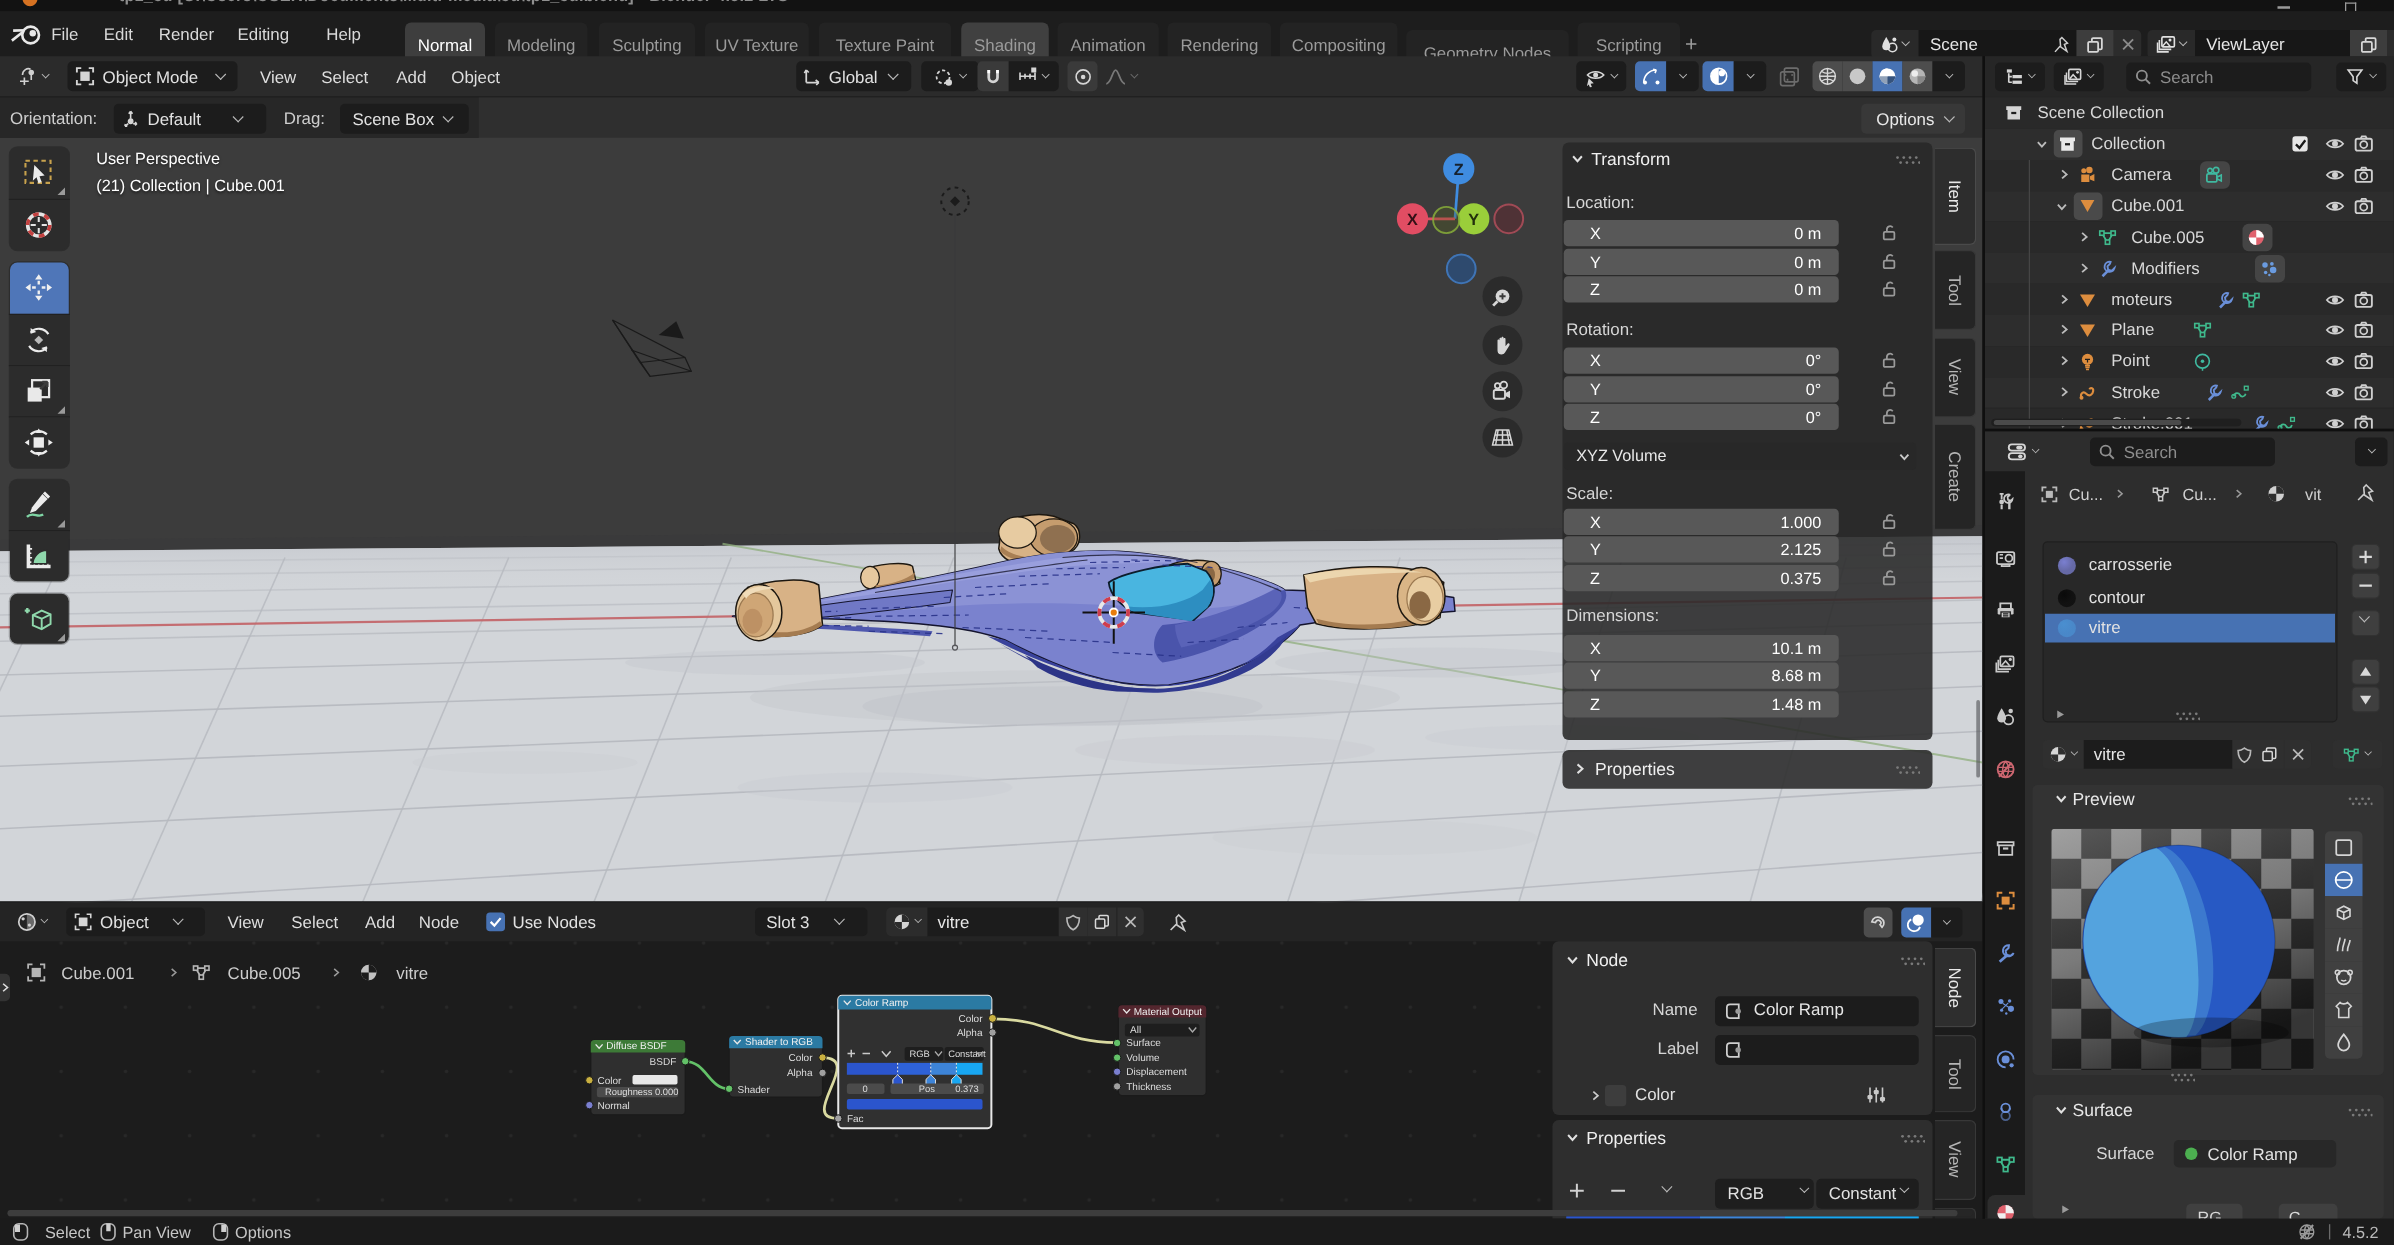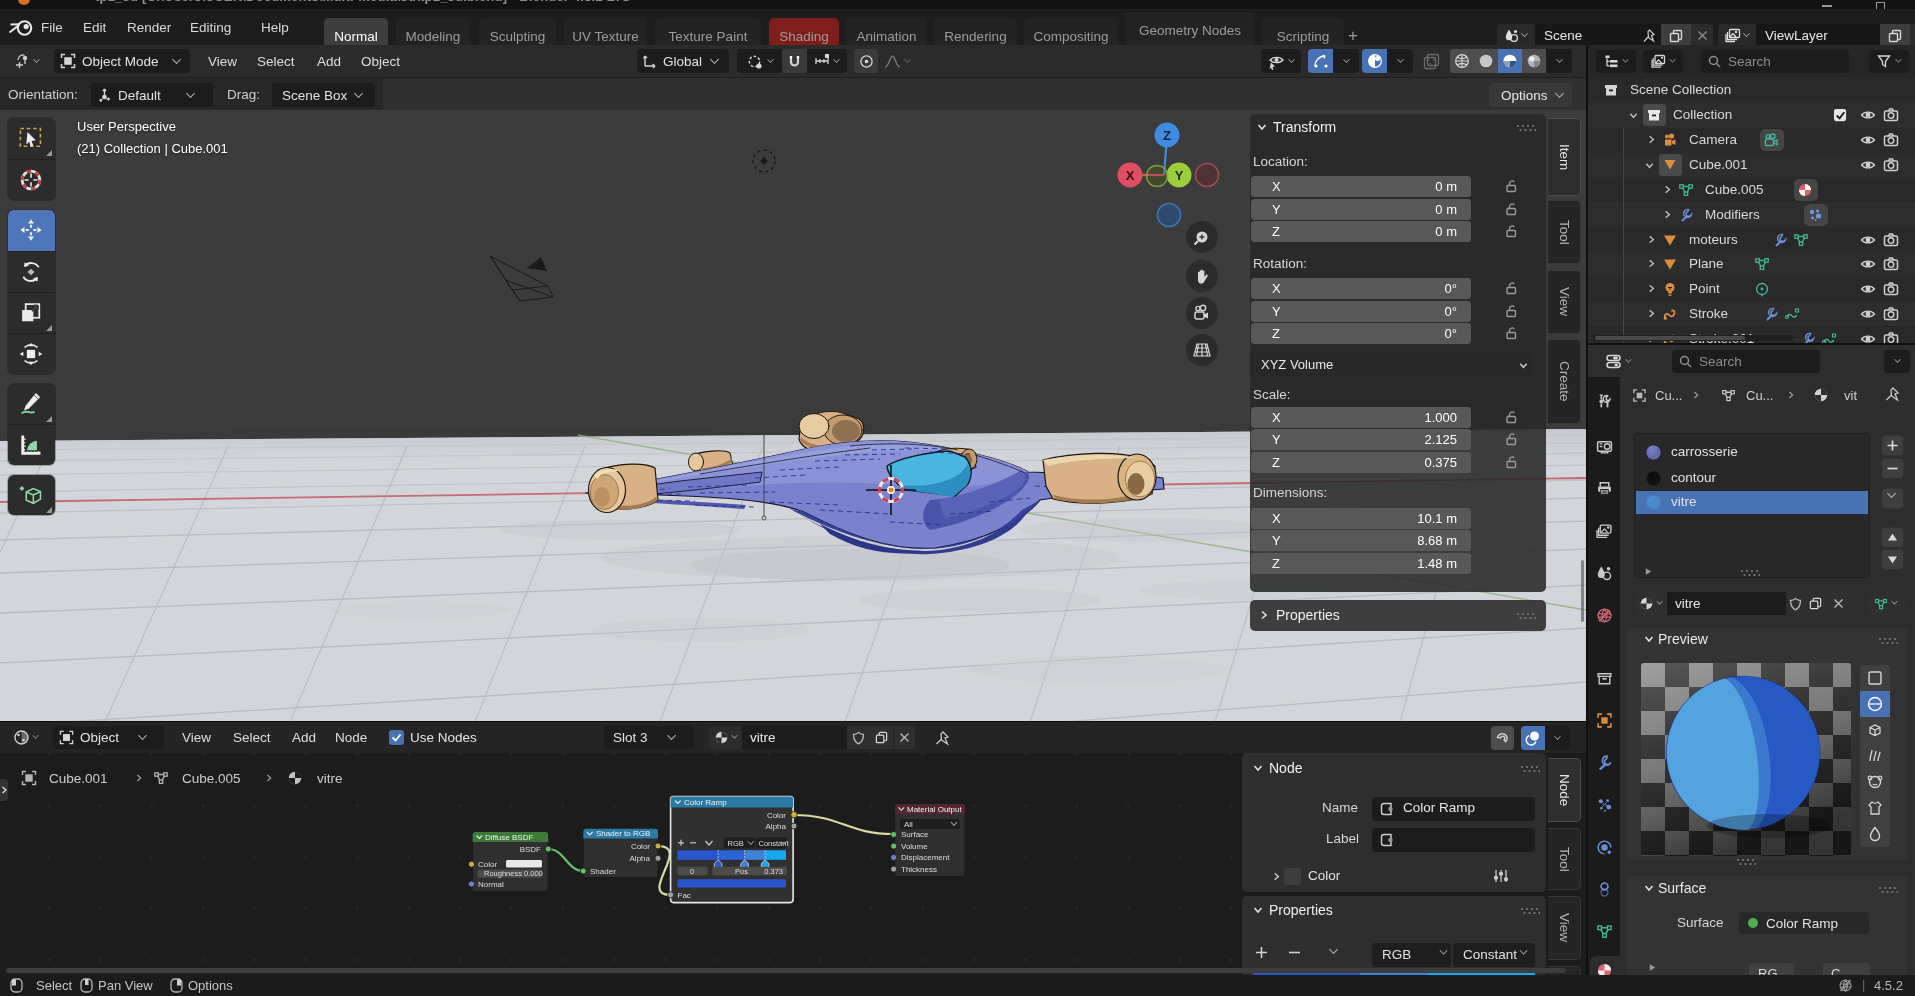--- a/index.html
+++ b/index.html
@@ -28,25 +28,25 @@
 <div class="abs txt" style="left:41px;top:11px;color:#d9d9d9">File</div>
 <div class="abs txt" style="left:83px;top:11px;color:#d9d9d9">Edit</div>
 <div class="abs txt" style="left:127px;top:11px;color:#d9d9d9">Render</div>
 <div class="abs txt" style="left:190px;top:11px;color:#d9d9d9">Editing</div>
 <div class="abs txt" style="left:261px;top:11px;color:#d9d9d9">Help</div>
 <div class="abs" style="left:324px;top:9px;width:64px;height:36px;background:#3e3e3e;border-radius:5px 5px 0 0;display:flex;align-items:center;justify-content:center;color:#ffffff;font-size:13.5px">Normal</div>
 <div class="abs" style="left:396px;top:9px;width:74px;height:36px;background:#232323;border-radius:5px 5px 0 0;display:flex;align-items:center;justify-content:center;color:#9b9b9b;font-size:13.5px">Modeling</div>
 <div class="abs" style="left:479px;top:9px;width:77px;height:36px;background:#232323;border-radius:5px 5px 0 0;display:flex;align-items:center;justify-content:center;color:#9b9b9b;font-size:13.5px">Sculpting</div>
 <div class="abs" style="left:564px;top:9px;width:83px;height:36px;background:#232323;border-radius:5px 5px 0 0;display:flex;align-items:center;justify-content:center;color:#9b9b9b;font-size:13.5px">UV Texture</div>
 <div class="abs" style="left:655px;top:9px;width:106px;height:36px;background:#232323;border-radius:5px 5px 0 0;display:flex;align-items:center;justify-content:center;color:#9b9b9b;font-size:13.5px">Texture Paint</div>
-<div class="abs" style="left:769px;top:9px;width:70px;height:36px;background:#7f1d1d;border-radius:5px 5px 0 0;display:flex;align-items:center;justify-content:center;color:#9b9b9b;font-size:13.5px">Shading</div>
+<div class="abs" style="left:769px;top:9px;width:70px;height:36px;background:#404040;border-radius:5px 5px 0 0;display:flex;align-items:center;justify-content:center;color:#9b9b9b;font-size:13.5px">Shading</div>
 <div class="abs" style="left:846px;top:9px;width:81px;height:36px;background:#232323;border-radius:5px 5px 0 0;display:flex;align-items:center;justify-content:center;color:#9b9b9b;font-size:13.5px">Animation</div>
 <div class="abs" style="left:934px;top:9px;width:83px;height:36px;background:#232323;border-radius:5px 5px 0 0;display:flex;align-items:center;justify-content:center;color:#9b9b9b;font-size:13.5px">Rendering</div>
 <div class="abs" style="left:1024px;top:9px;width:94px;height:36px;background:#232323;border-radius:5px 5px 0 0;display:flex;align-items:center;justify-content:center;color:#9b9b9b;font-size:13.5px">Compositing</div>
-<div class="abs" style="left:1125px;top:3px;width:130px;height:36px;background:#232323;border-radius:5px 5px 0 0;display:flex;align-items:center;justify-content:center;color:#9b9b9b;font-size:13.5px">Geometry Nodes</div>
+<div class="abs" style="left:1125px;top:15px;width:130px;height:36px;background:#232323;border-radius:5px 5px 0 0;display:flex;align-items:center;justify-content:center;color:#9b9b9b;font-size:13.5px">Geometry Nodes</div>
 <div class="abs" style="left:1262px;top:9px;width:82px;height:36px;background:#232323;border-radius:5px 5px 0 0;display:flex;align-items:center;justify-content:center;color:#9b9b9b;font-size:13.5px">Scripting</div>
 <div class="abs" style="left:1348px;top:17px;color:#9b9b9b;font-size:17px">+</div>
 <div class="abs flex" style="left:1497px;top:15px;height:23px">
 <div style="width:38px;height:23px;background:#292929;border-radius:4px 0 0 4px;display:flex;align-items:center;justify-content:center;gap:2px">
 <svg width="15" height="15" viewBox="0 0 15 15">
           <path d="M5 1.5 C5 1.5 8.2 6.5 8.2 9 A3.2 3.2 0 0 1 1.8 9 C1.8 6.5 5 1.5 5 1.5 Z" fill="#e0e0e0"></path>
           <circle cx="10" cy="10" r="3.4" fill="none" stroke="#e0e0e0" stroke-width="1.3"></circle>
           <circle cx="11.5" cy="3.5" r="1.6" fill="#e0e0e0"></circle>
         </svg>
 <div class="chev" style="transform:rotate(45deg) scale(.7)"></div>

